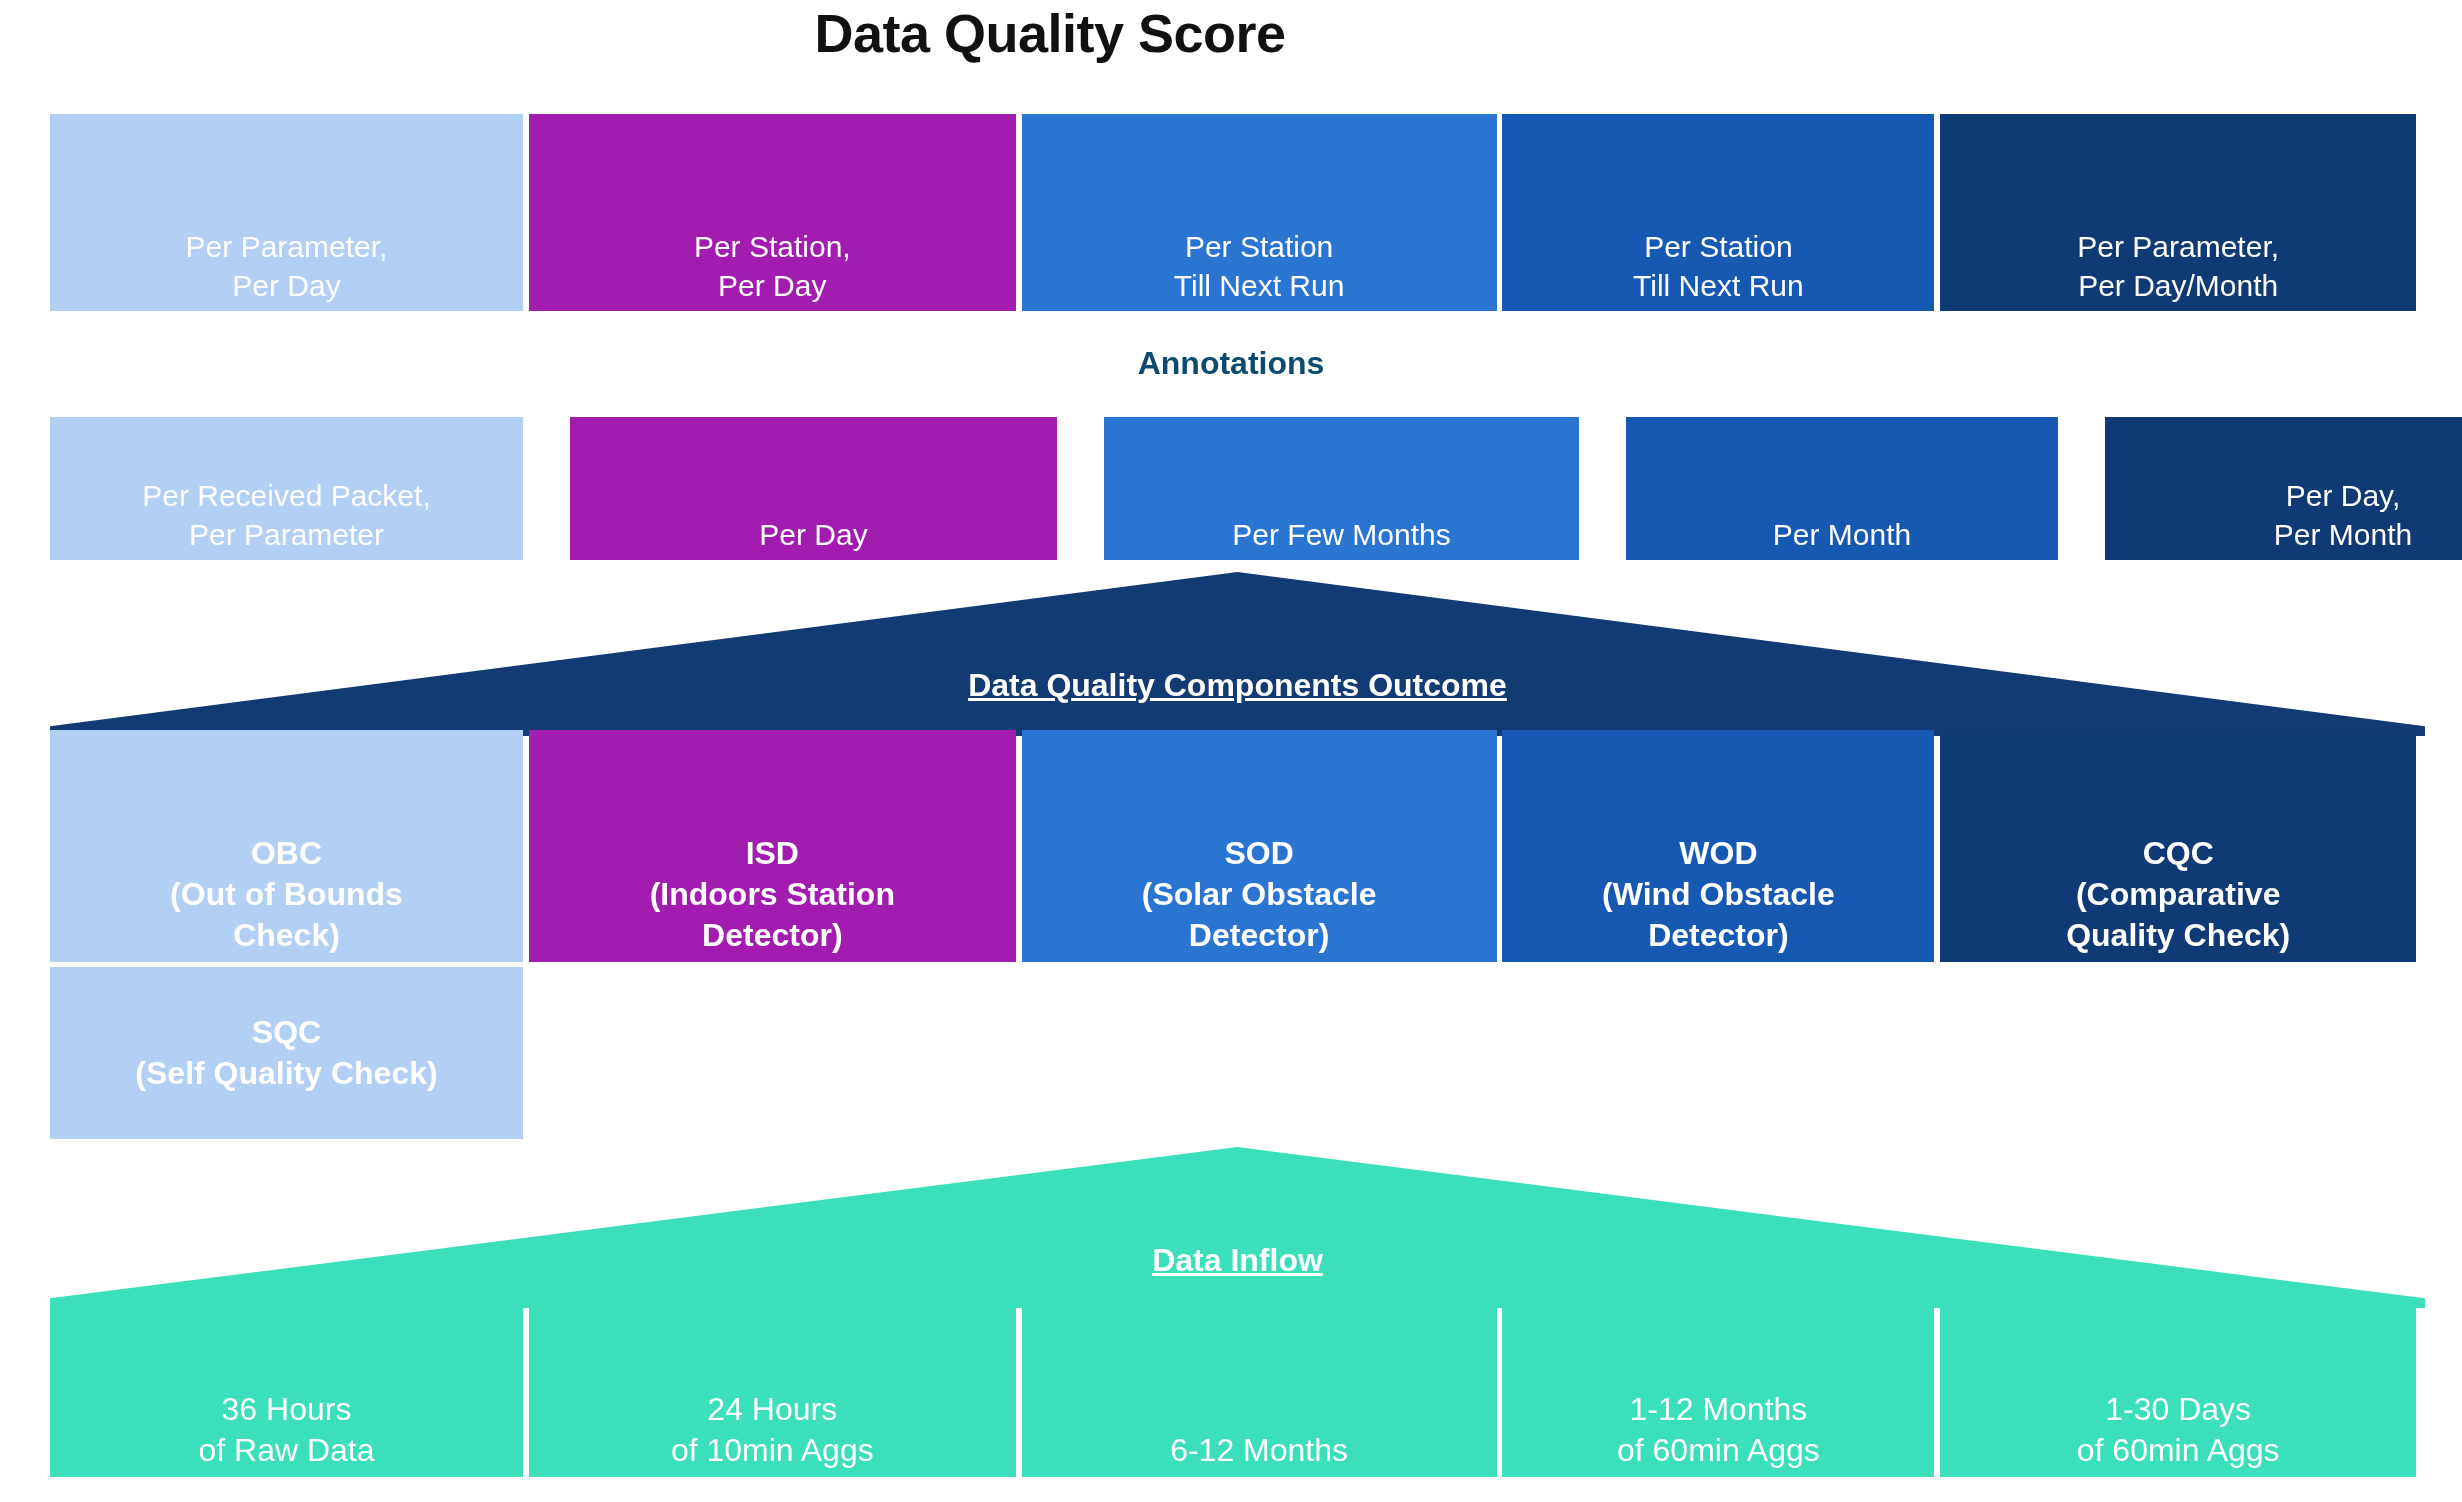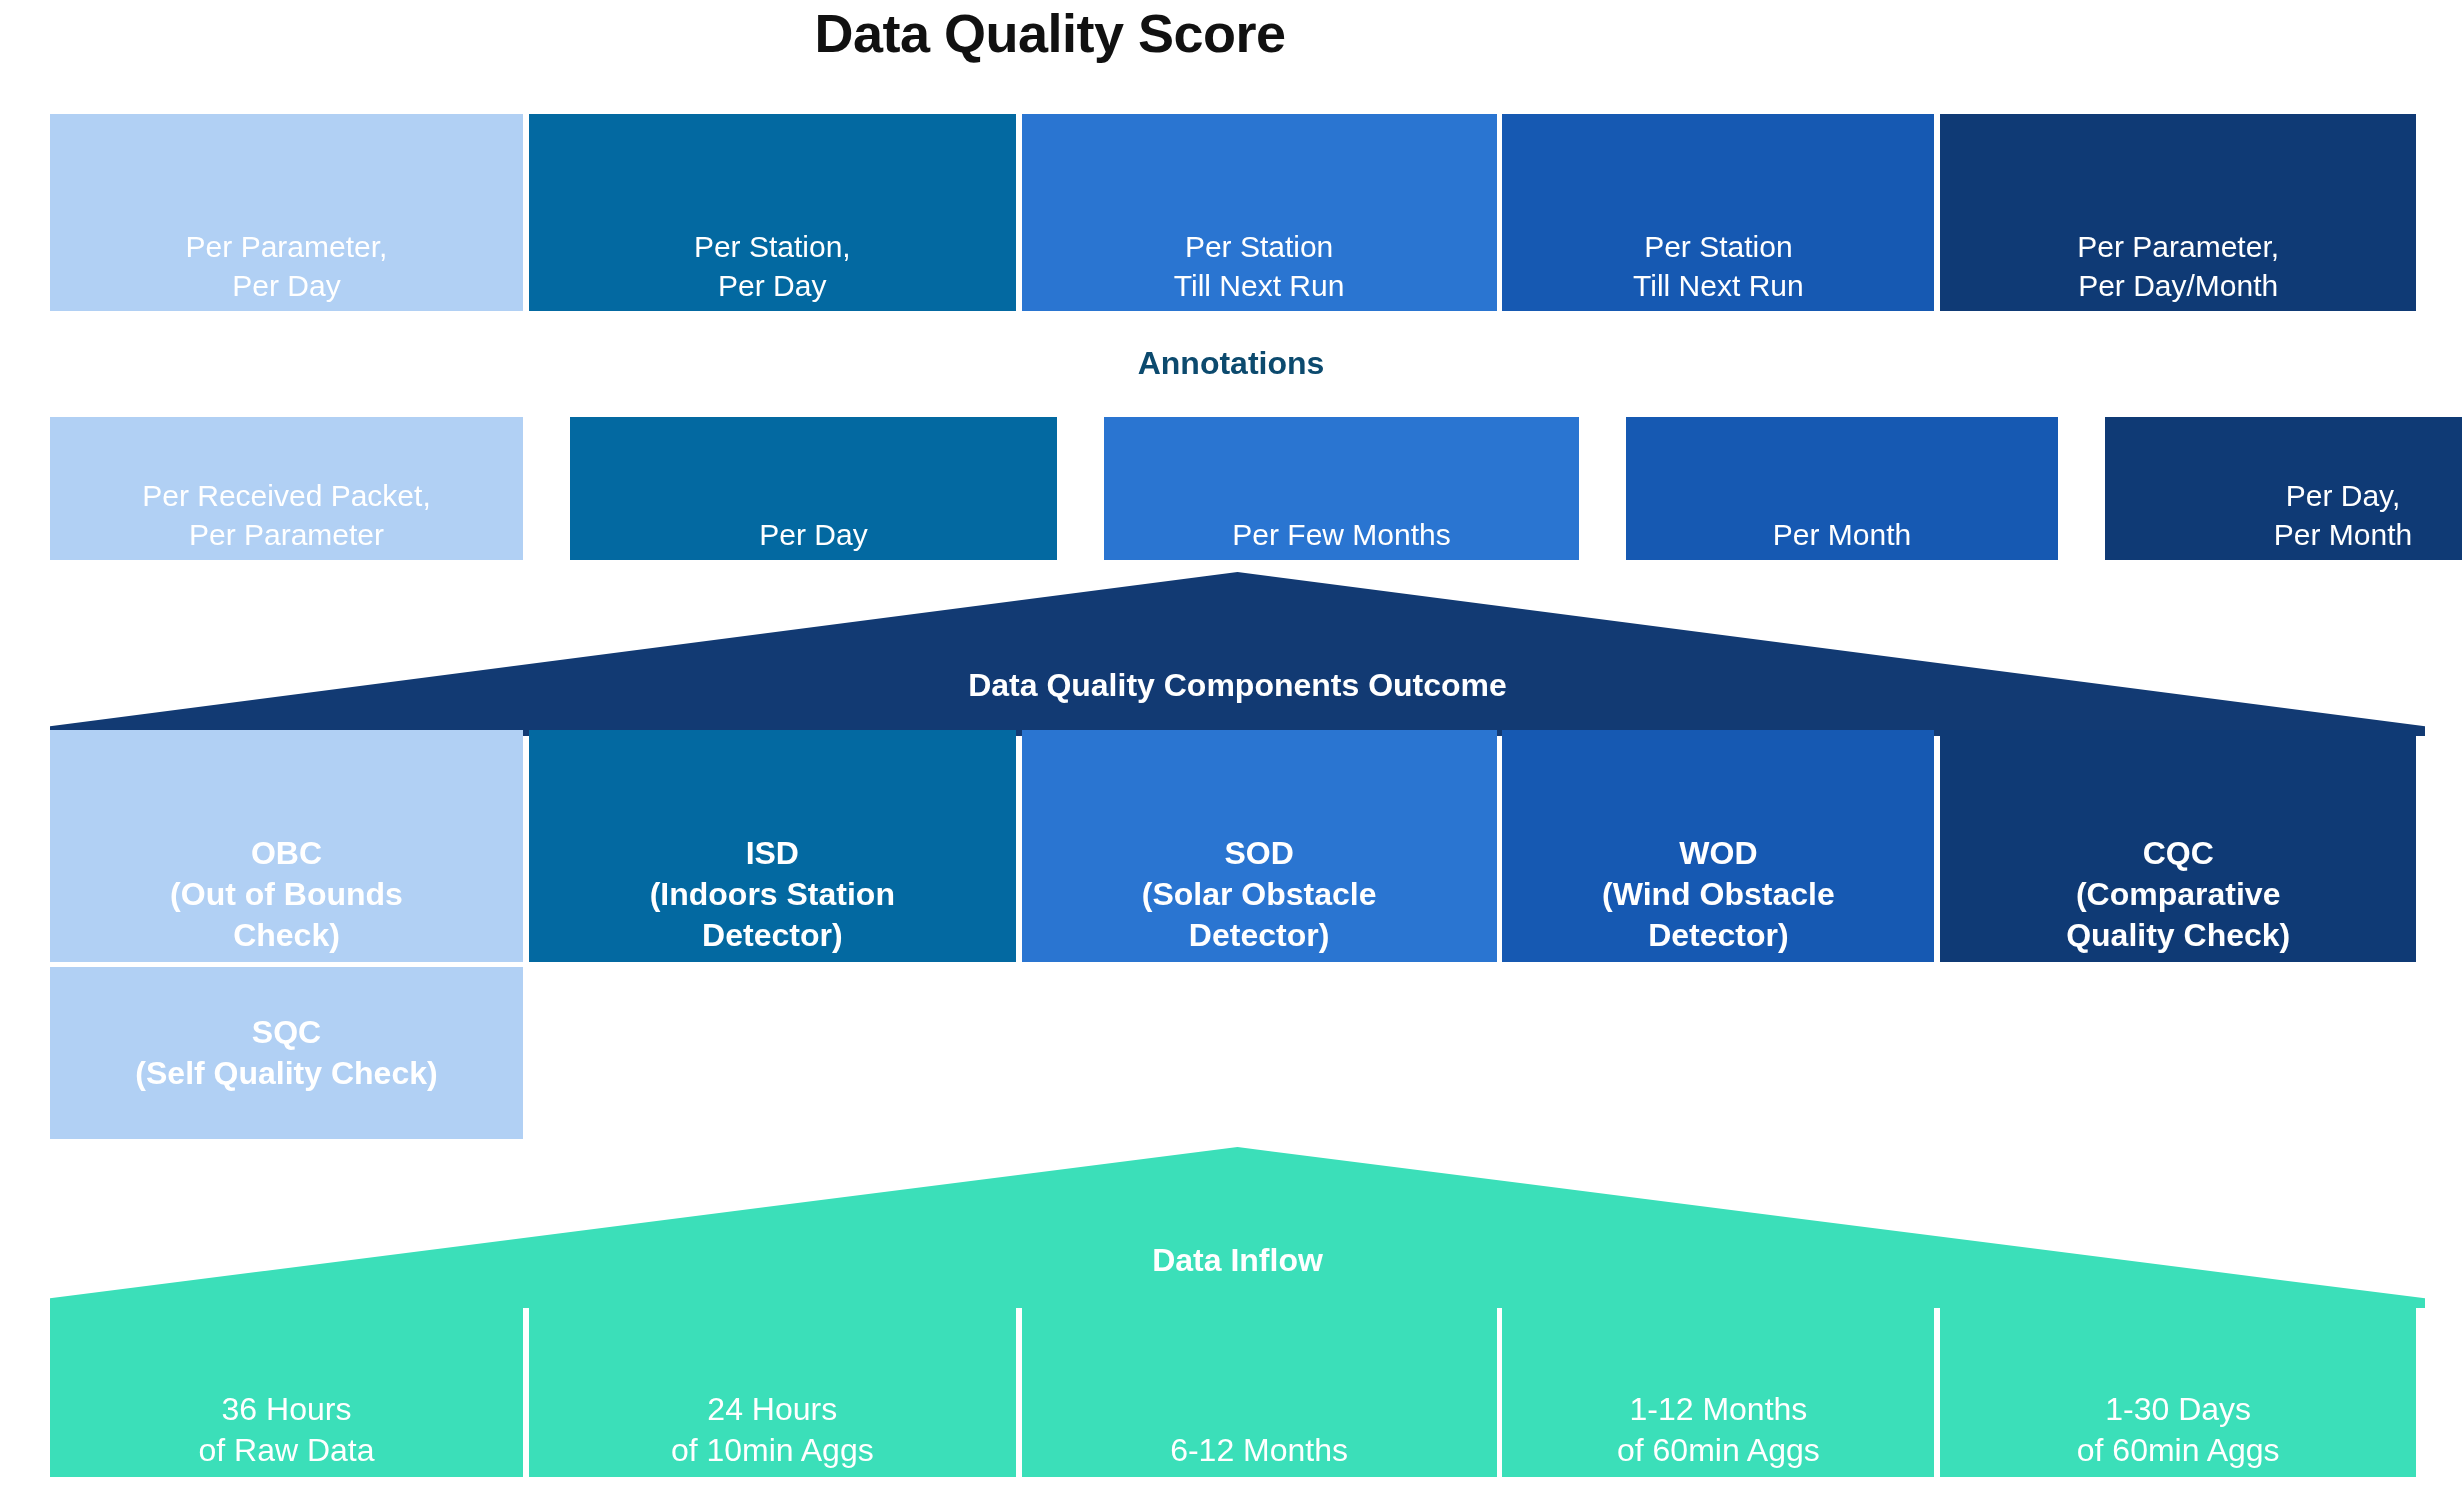--- a/index.html
+++ b/index.html
@@ -68,21 +68,21 @@
 
   
   .c1 { width: 473px; }
   .c2 { width: 487px; }
   .c3 { width: 475px; }
   .c4 { width: 432px; }
   .c5 { width: 476px; }
 
   
   .sh1 { background: #b1d0f4; }
-  .sh2 { background: #0369a1; }
+  .sh2 { background: #a21caf; }
   .sh3 { background: #2a75d1; }
   .sh4 { background: #1659b2; }
   .sh5 { background: #0f3a75; }
   .green { background: #3bdfb9; }
 
   
   #row-scope   { top: 114px; height: 197px; font-size: 30px; }
   #row-scope .cell { height: 197px; }
 
   #row-annofreq { top: 417px; height: 143px; font-size: 30px; gap: 47px; }
@@ -125,20 +125,21 @@
   }
   .banner .banner-label {
     position: absolute;
     left: 0;
     width: 2375px;
     text-align: center;
     color: #ffffff;
     font-weight: bold;
     font-size: 32px;
     pointer-events: none;
+    text-decoration: underline;
   }
 
   #banner-outcome { top: 572px; height: 164px; }
   #banner-outcome .banner-label { top: 95px; }
 
   #banner-datainflow { top: 1147px; height: 161px; }
   #banner-datainflow .banner-label { top: 95px; }
 </style>
 </head>
 <body>

